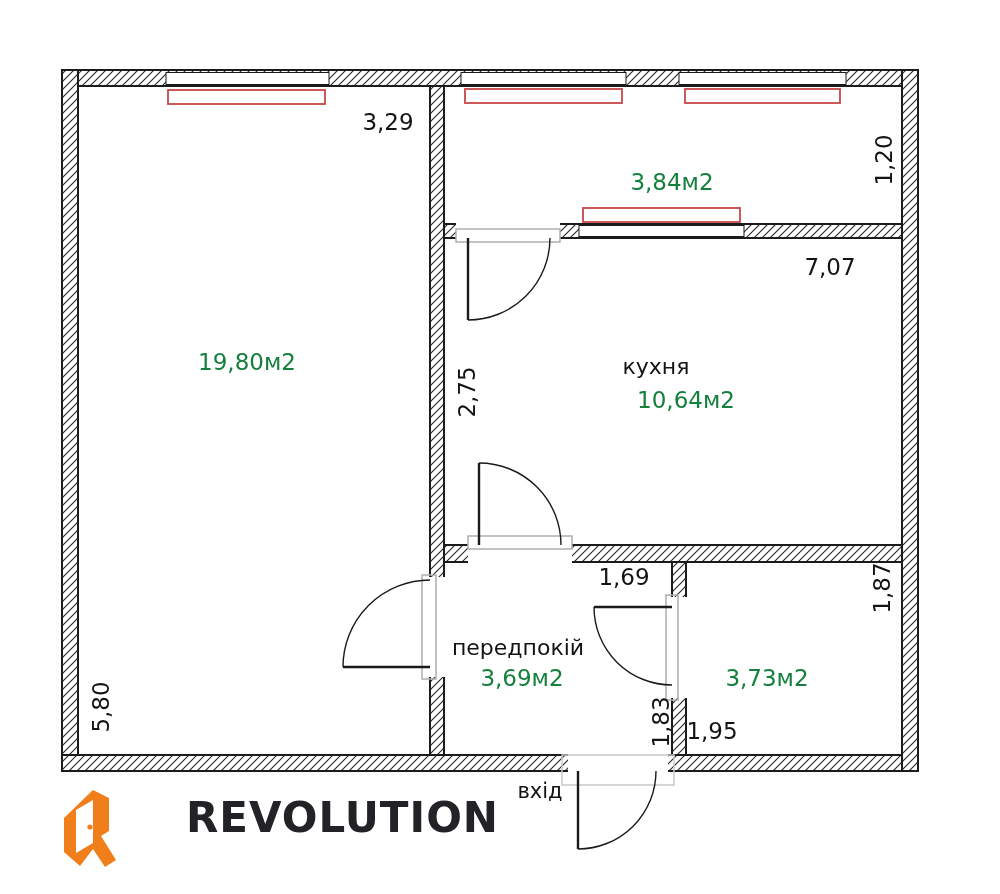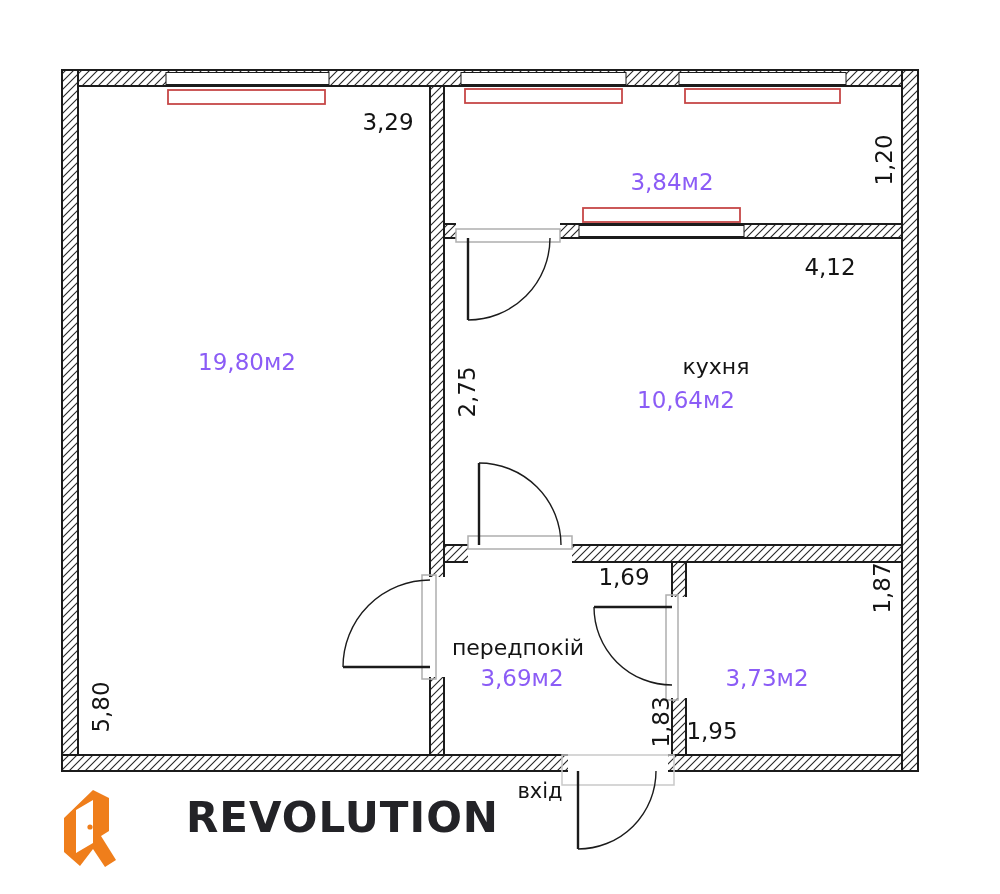--- a/index.html
+++ b/index.html
@@ -7,21 +7,21 @@
     position:relative; width:1000px; height:894px; background:#ffffff;
     font-family:"DejaVu Sans","Liberation Sans",sans-serif; overflow:hidden;
   }
   .canvas svg.plan { position:absolute; left:0; top:0; }
   .lbl {
     position:absolute; transform:translate(-50%,-50%);
     font-size:22px; color:#141414; white-space:nowrap; line-height:1;
   }
   .dim  { font-size:23px; }
   .vert { transform:translate(-50%,-50%) rotate(-90deg); }
-  .red  { color:#8b5cf6; font-size:23px; }
+  .red  { color:#15803d; font-size:23px; }
   .logo-text {
     position:absolute; left:186px; top:797px;
     font-size:42px; font-weight:bold; letter-spacing:1px; color:#232327; line-height:1;
   }
   .logo-tagline {
     position:absolute; left:190px; top:842px;
     font-size:21px; color:#f08420; line-height:1;
   }
   .logo-icon { position:absolute; left:60px; top:789px; }
 </style>
@@ -99,31 +99,31 @@
         <line x1="578" y1="771" x2="578" y2="849" stroke="#1b1b1b" stroke-width="2.4"></line>
         <path d="M578,849 A78,78 0 0 0 656,771" stroke="#1b1b1b" stroke-width="1.4"></path>
       </g>
     </g>
   </svg>
 
   <div class="lbl red" style="left:247px;top:362px">19,80м2</div>
 
   <div class="lbl red" style="left:672px;top:182px">3,84м2</div>
 
-  <div class="lbl" style="left:716px;top:367px">кухня</div>
+  <div class="lbl" style="left:656px;top:367px">кухня</div>
   <div class="lbl red" style="left:686px;top:400px">10,64м2</div>
 
   <div class="lbl" style="left:518px;top:648px">передпокій</div>
   <div class="lbl red" style="left:522px;top:678px">3,69м2</div>
 
   <div class="lbl red" style="left:767px;top:678px">3,73м2</div>
 
   <div class="lbl dim" style="left:388px;top:122px">3,29</div>
   <div class="lbl dim vert" style="left:884px;top:160px">1,20</div>
-  <div class="lbl dim" style="left:830px;top:267px">4,12</div>
+  <div class="lbl dim" style="left:830px;top:267px">7,07</div>
   <div class="lbl dim vert" style="left:467px;top:392px">2,75</div>
   <div class="lbl dim vert" style="left:101px;top:707px">5,80</div>
   <div class="lbl dim" style="left:624px;top:577px">1,69</div>
   <div class="lbl dim vert" style="left:661px;top:722px">1,83</div>
   <div class="lbl dim vert" style="left:882px;top:588px">1,87</div>
   <div class="lbl dim" style="left:712px;top:731px">1,95</div>
 
   <div class="lbl" style="left:540px;top:791px;font-size:21px">вхід</div>
 
   <svg class="logo-icon" width="56" height="80" viewBox="0 0 56 80">

